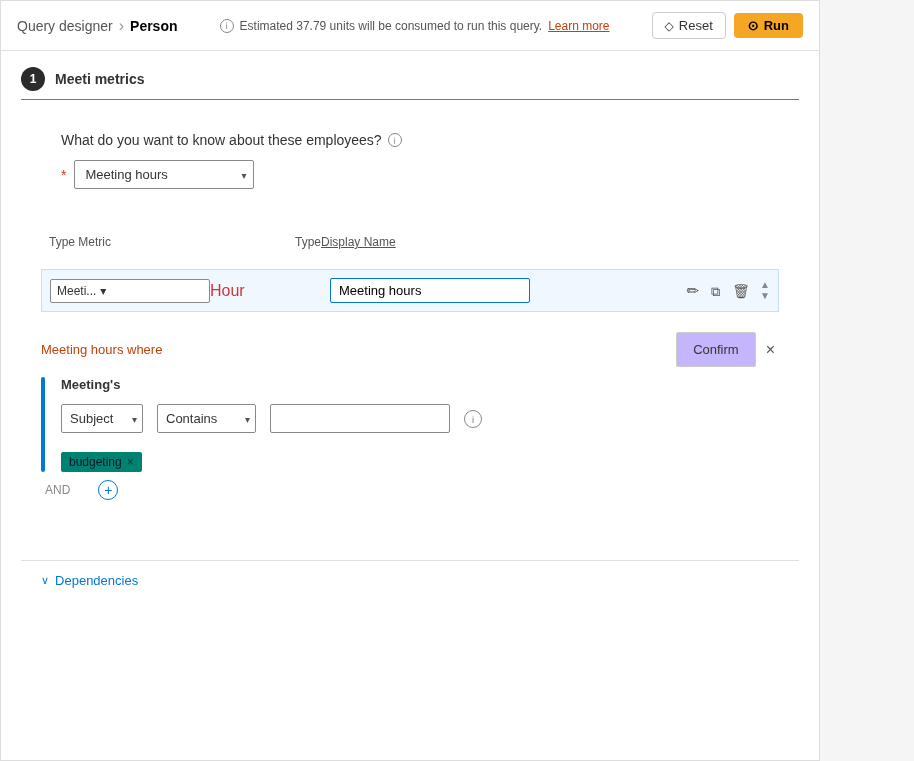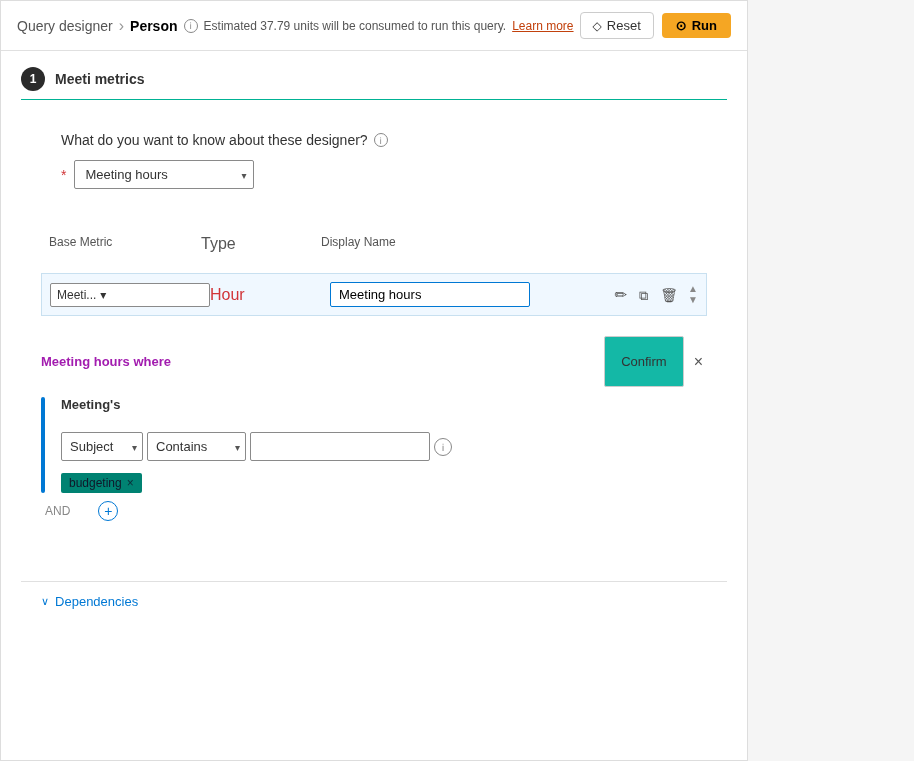--- a/index.html
+++ b/index.html
@@ -1,18 +1,18 @@
 <!DOCTYPE html>
 <html><head>
   <meta charset="utf-8">
   <style>
     * { box-sizing: border-box; margin: 0; padding: 0; }
     body { font-family: 'Segoe UI', Arial, sans-serif; font-size: 13px; background: #f5f5f5; color: #333; }
 
-    .app-container { width: 748px; height: 761px; background: #fff; border: 1px solid #ddd; display: flex; flex-direction: column; overflow: hidden; }
+    .app-container { width: 820px; height: 761px; background: #fff; border: 1px solid #ddd; display: flex; flex-direction: column; overflow: hidden; }
 
     
     .header { display: flex; align-items: center; padding: 8px 16px; border-bottom: 1px solid #e0e0e0; background: #fff; height: 50px; }
     .breadcrumb { display: flex; align-items: center; gap: 6px; font-size: 14px; color: #555; }
     .breadcrumb .current { font-weight: 700; color: #000; }
     .breadcrumb .sep { color: #999; font-size: 16px; }
     .header-center { flex: 1; display: flex; justify-content: center; align-items: center; gap: 6px; font-size: 12px; color: #555; }
     .info-icon { width: 14px; height: 14px; border-radius: 50%; border: 1px solid #888; display: inline-flex; align-items: center; justify-content: center; font-size: 9px; color: #888; }
     .learn-more { color: #c2410c; text-decoration: underline; cursor: pointer; }
     .header-actions { display: flex; align-items: center; gap: 8px; }
@@ -32,48 +32,48 @@
     .question-label { font-size: 14px; color: #333; margin-bottom: 12px; display: flex; align-items: center; gap: 6px; }
     .required-star { color: #d13438; font-size: 14px; }
     .metric-select { position: relative; display: inline-block; }
     .metric-select select { appearance: none; -webkit-appearance: none; border: 1px solid #8a8a8a; border-radius: 2px; padding: 6px 28px 6px 10px; font-size: 13px; background: #fff; cursor: pointer; width: 180px; color: #333; }
     .metric-select-arrow { position: absolute; right: 8px; top: 50%; transform: translateY(-50%); pointer-events: none; color: #555; font-size: 10px; }
 
     
     .table-area { padding: 0 20px; margin-top: 20px; }
     .table-header { display: flex; gap: 0; padding: 6px 0; }
     .col-metric { width: 160px; font-size: 12px; color: #555; padding-left: 8px; }
-    .col-type { width: 120px; font-size: 16px; color: #555; }
-    .col-display { flex: 1; font-size: 12px; color: #555; }
+    .col-type { width: 120px; font-size: 12px; color: #555; text-align: right; }
+    .col-display { flex: 1; font-size: 12px; color: #555; text-decoration: underline; }
 
     .table-row-item { display: flex; align-items: center; background: #f0f8ff; border: 1px solid #c8e0f0; padding: 8px; margin-top: 14px; }
     .col-metric-val { width: 160px; }
     .col-type-val { width: 120px; color: #d13438; font-size: 16px; }
     .col-display-val { flex: 1; }
     .metric-dropdown { display: flex; align-items: center; border: 1px solid #8a8a8a; border-radius: 2px; background: #fff; padding: 4px 6px; cursor: pointer; gap: 4px; font-size: 12px; }
     .display-input { border: 1px solid #0078d4; border-radius: 2px; padding: 4px 8px; font-size: 13px; width: 200px; }
     .row-actions { display: flex; align-items: center; gap: 8px; margin-left: 12px; }
     .action-btn { background: none; border: none; cursor: pointer; color: #555; font-size: 15px; padding: 2px; }
     .move-btns { display: flex; flex-direction: column; gap: 1px; }
     .move-btn { background: none; border: none; cursor: pointer; color: #888; font-size: 10px; padding: 0; line-height: 1; }
 
     
     .filter-section { padding: 12px 20px; margin-top: 8px; }
     .filter-header { display: flex; align-items: center; justify-content: space-between; margin-bottom: 10px; }
-    .filter-title { color: #a21caf; font-size: 13px; font-weight: 700; }
+    .filter-title { color: #c2410c; font-size: 13px; font-weight: 400; }
     .filter-actions-right { display: flex; align-items: center; gap: 6px; }
-    .btn-confirm { background: #14b8a6; border: 1px solid #ccc; border-radius: 2px; padding: 17px 16px; font-size: 13px; cursor: pointer; color: #333; }
+    .btn-confirm { background: #c4b5fd; border: 1px solid #ccc; border-radius: 2px; padding: 9px 16px; font-size: 13px; cursor: pointer; color: #333; }
     .btn-close-filter { background: none; border: none; cursor: pointer; color: #555; font-size: 16px; padding: 0 4px; }
 
     
     .filter-body { display: flex; }
     .filter-left-bar { width: 4px; background: #0078d4; margin-right: 16px; border-radius: 2px; min-height: 60px; }
     .filter-content { flex: 1; }
-    .filter-label { font-weight: 600; color: #333; font-size: 13px; margin-bottom: 20px; }
-    .filter-row { display: flex; align-items: center; gap: 4px; margin-bottom: 12px; }
+    .filter-label { font-weight: 600; color: #333; font-size: 13px; margin-bottom: 12px; }
+    .filter-row { display: flex; align-items: center; gap: 14px; margin-bottom: 19px; }
     .filter-select { appearance: none; -webkit-appearance: none; border: 1px solid #8a8a8a; border-radius: 2px; padding: 6px 28px 6px 8px; font-size: 13px; background: #fff; cursor: pointer; color: #333; }
     .filter-select-wrap { position: relative; display: inline-block; }
     .filter-select-arrow { position: absolute; right: 6px; top: 50%; transform: translateY(-50%); pointer-events: none; color: #555; font-size: 10px; }
     .filter-text-input { border: 1px solid #8a8a8a; border-radius: 2px; padding: 6px 8px; font-size: 13px; width: 180px; }
     .filter-info { width: 18px; height: 18px; border-radius: 50%; border: 1px solid #888; display: inline-flex; align-items: center; justify-content: center; font-size: 10px; color: #888; cursor: pointer; }
 
     .tag { background: #008272; color: #0f172a; border-radius: 2px; padding: 3px 8px; font-size: 12px; display: inline-flex; align-items: center; gap: 5px; }
     .tag-close { cursor: pointer; font-size: 12px; opacity: 0.8; }
 
     
@@ -118,39 +118,39 @@
 
   <div class="main-content">
 
     <div class="section-header">
       <div class="step-circle">1</div>
       <span class="section-title">Meeti metrics</span>
     </div>
 
     <div class="question-area">
       <div class="question-label">
-        <span>What do you want to know about these designer?</span>
+        <span>What do you want to know about these employees?</span>
         <span class="info-icon">ℹ</span>
       </div>
       <div style="display:flex;align-items:center;gap:8px;">
         <span class="required-star">*</span>
         <div class="metric-select">
           <select>
             <option>Meeting hours</option>
             <option>Email hours</option>
             <option>Focus hours</option>
           </select>
           <span class="metric-select-arrow">▾</span>
         </div>
       </div>
     </div>
 
     <div class="table-area">
       <div class="table-header">
-        <div class="col-metric">Base Metric</div>
+        <div class="col-metric">Type Metric</div>
         <div class="col-type">Type</div>
         <div class="col-display">Display Name</div>
       </div>
 
       <div class="table-row-item">
         <div class="col-metric-val">
           <div class="metric-dropdown">
             <span>Meeti...</span>
             <span>▾</span>
           </div>

